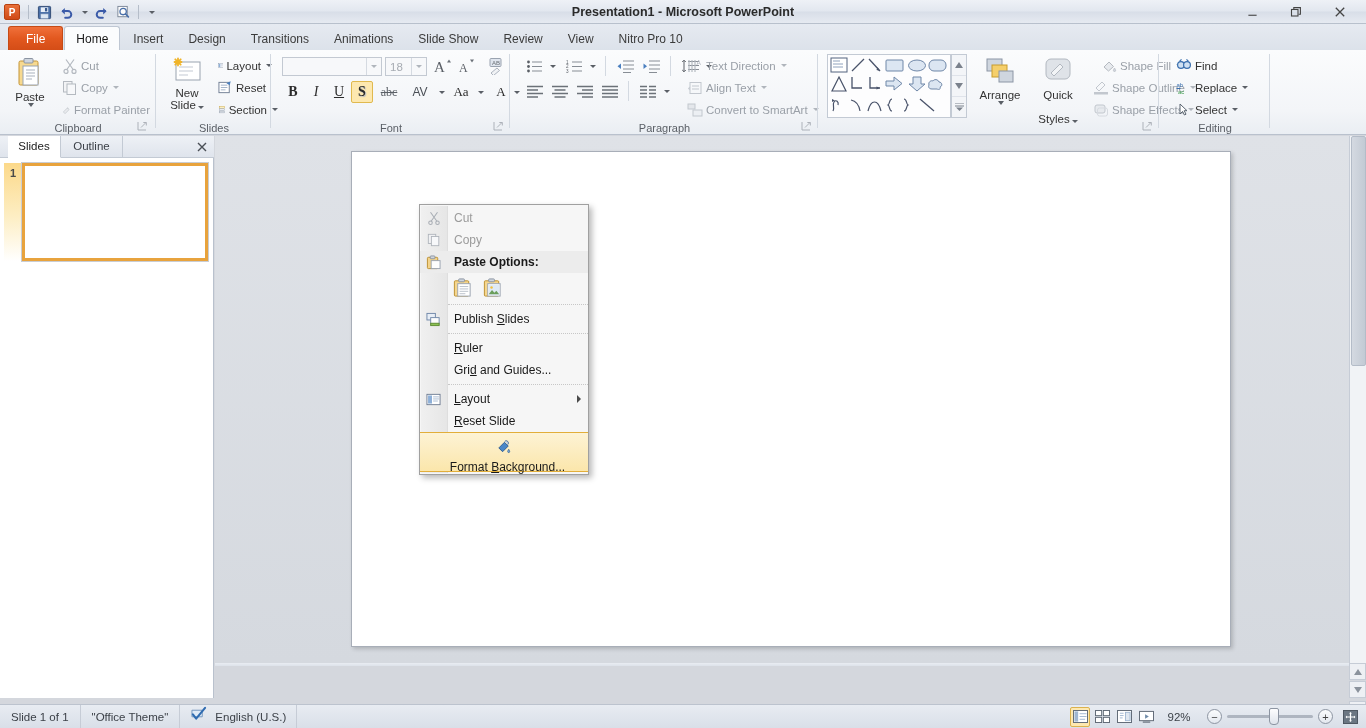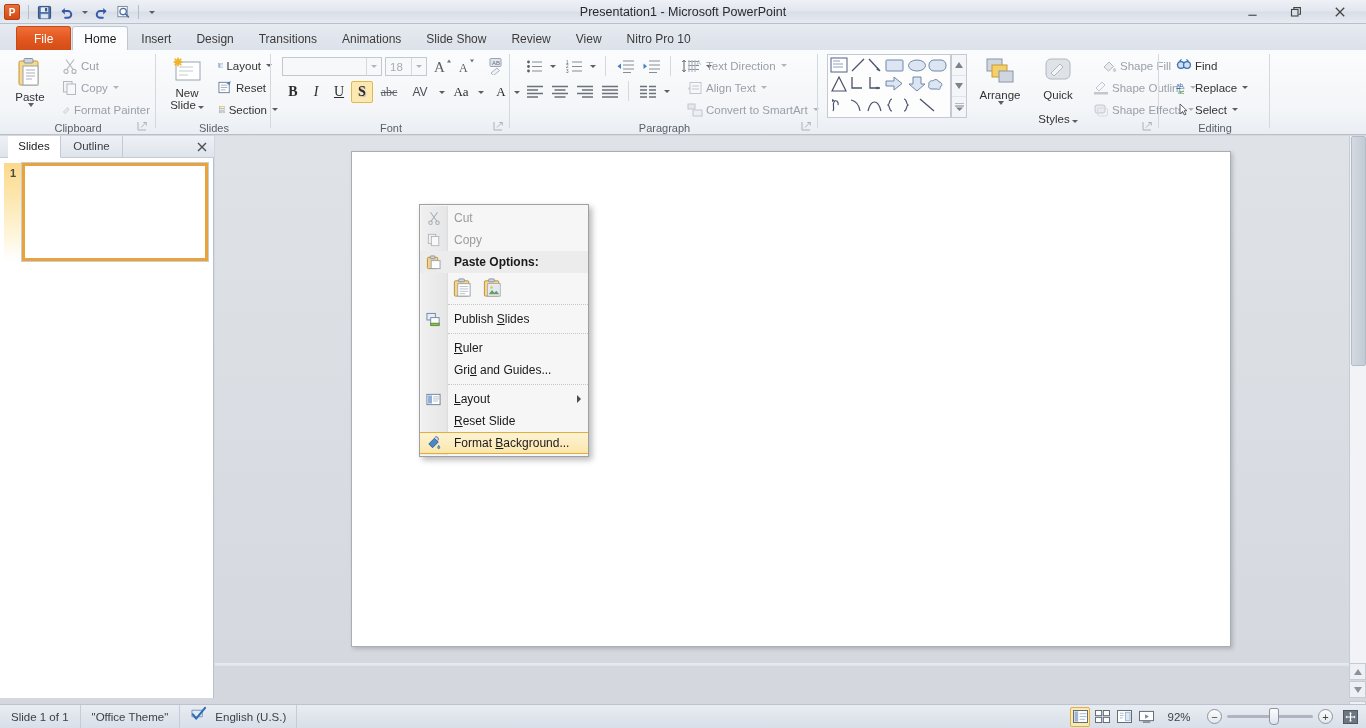--- a/index.html
+++ b/index.html
@@ -24,30 +24,29 @@
     width:16px;height:16px;margin:0 3px 0 2px;border-radius:2px;
     background:linear-gradient(180deg,#e8703a,#d04a16);
     color:#fff;font-size:10px;font-weight:bold;line-height:16px;text-align:center;
     border:1px solid #b8400f;
   }
   .qat .sep{ width:1px;height:14px;background:#b5bdc9;margin:0 3px; }
   .qbtn{ width:20px;height:20px;display:flex;align-items:center;justify-content:center;border-radius:2px;cursor:pointer;}
   .qbtn svg{display:block;}
   .title{
     position:absolute; left:0; top:0; width:1366px; height:24px; line-height:24px;
-    text-align:center; font-size:12.5px; color:#2a2a2a;
+    text-align:center; font-size:12.5px; color:#2a2a2a;font-weight:bold;
   }
   .wincontrols{ position:absolute; right:4px; top:0px; height:24px; display:flex; align-items:center; }
   .wc{ width:44px;height:22px;display:flex;align-items:center;justify-content:center;cursor:pointer;}
 
   
   .tabstrip{
     position:absolute; left:0; top:24px; width:1366px; height:26px;
     background:linear-gradient(180deg,#e6eaf1,#dce2ea);
-    padding-left:8px;
   }
   .tabs{ display:flex; align-items:flex-end; height:26px; padding-left:8px; }
   .tab{
     height:24px; line-height:24px; padding:0 11px; font-size:12px; color:#3b3b3b;
     cursor:pointer; border:1px solid transparent; border-bottom:none;
     border-radius:3px 3px 0 0; margin-right:1px; white-space:nowrap;
   }
   .tab.file{
     background:linear-gradient(180deg,#f0703a 0%,#e2581f 50%,#d44d17 100%);
     color:#fff; border-color:#c64a15; padding:0 17px; border-radius:3px 3px 0 0;
@@ -174,21 +173,22 @@
   .mi .ic{ width:27px;height:22px;display:flex;align-items:center;justify-content:center;flex:0 0 27px;}
   .mi .tx{ font-size:12px;color:#1a1a1a;padding-left:7px;white-space:nowrap;}
   .mi .tx u{ text-decoration:underline; }
   .mi.dis .tx{ color:#9b9b9b; }
   .mi.dis{ cursor:default; }
   .mi.hdr{ cursor:default; background:#ececec; }
   .mi.hdr .tx{ font-weight:bold; }
   .mi.sel{
     background:linear-gradient(180deg,#fdf3d5,#fbe6ab);
     border-top:1px solid #e2ae3a;border-bottom:1px solid #e2ae3a;
-    height:22px;
+    height:40px;
+    flex-direction:column;
   }
   .msep{ position:relative;height:1px;margin:3px 0 3px 28px;border-top:1px dotted #c7c7c7;z-index:2;}
   .submenu-arrow{ margin-left:auto;margin-right:7px;width:0;height:0;border-top:4px solid transparent;border-bottom:4px solid transparent;border-left:4.5px solid #4a4a4a;}
   .pasteicons{ position:relative;z-index:2;display:flex;gap:5px;padding:3px 0 3px 30px;height:28px;align-items:center;}
   .pio{ width:25px;height:24px;border:1px solid transparent;border-radius:2px;display:flex;align-items:center;justify-content:center;cursor:pointer;}
 </style>
 </head>
 <body>
 
 <div class="app">

